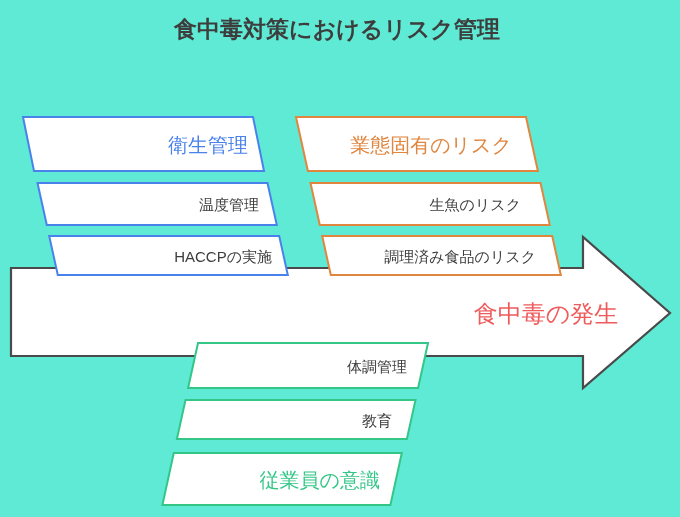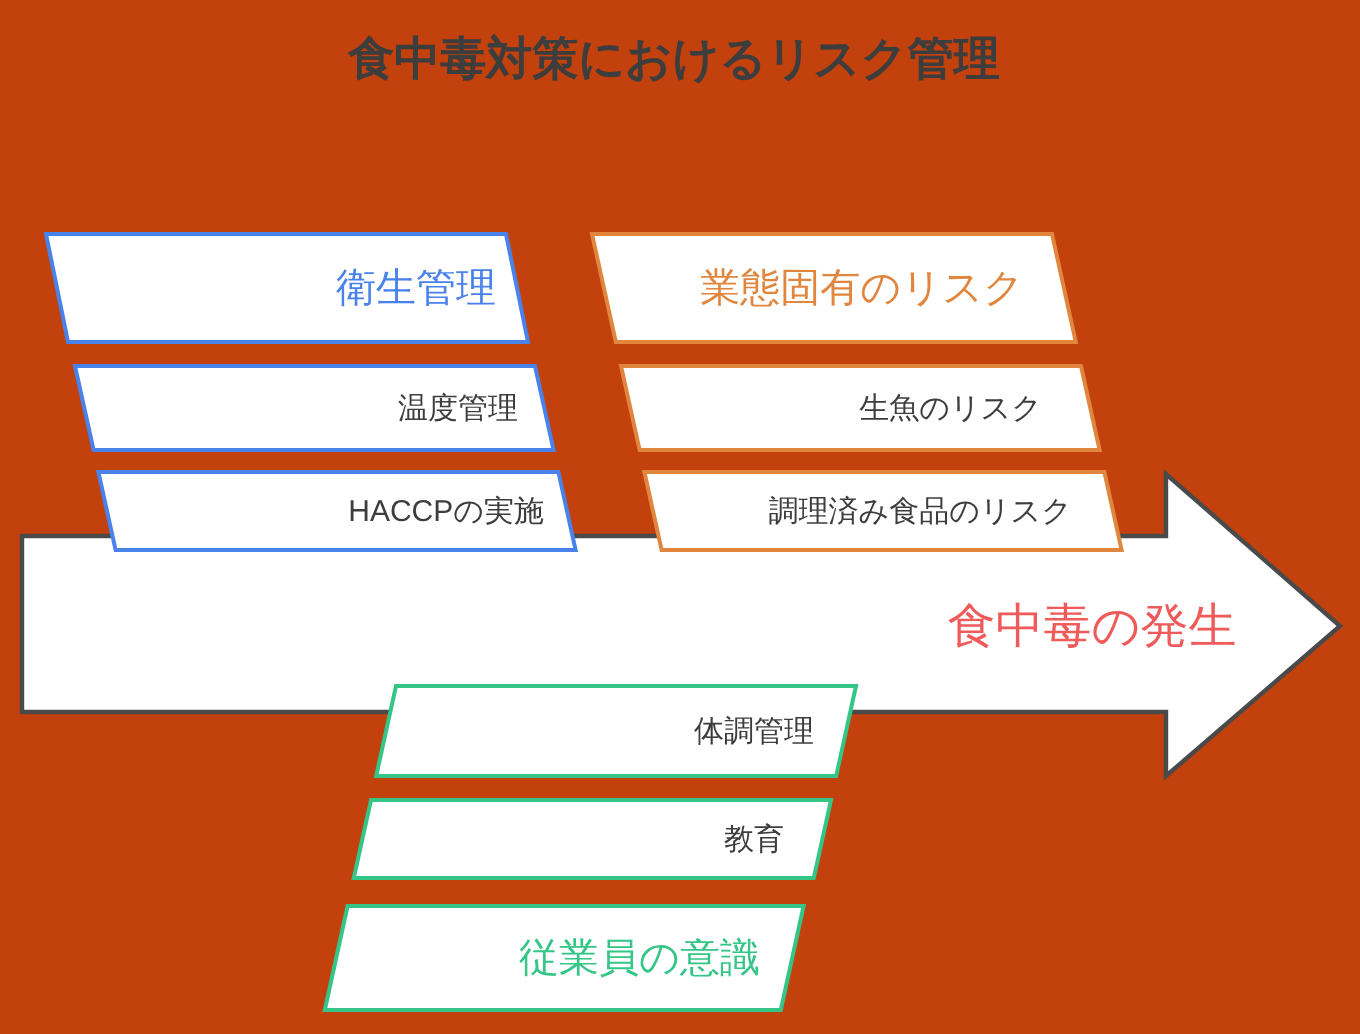--- a/index.html
+++ b/index.html
@@ -5,21 +5,21 @@
   html, body {
     margin: 0;
     padding: 0;
     background: #ffffff;
     font-family: "Liberation Sans", sans-serif;
   }
   .canvas {
     position: relative;
     width: 680px;
     height: 517px;
-    background: #c2410c;
+    background: #5eead4;
     overflow: hidden;
   }
   svg { display: block; }
   .shape {
     fill: #ffffff;
     stroke-width: 2;
     stroke-linejoin: miter;
   }
   .arrow-outline {
     fill: #ffffff;

